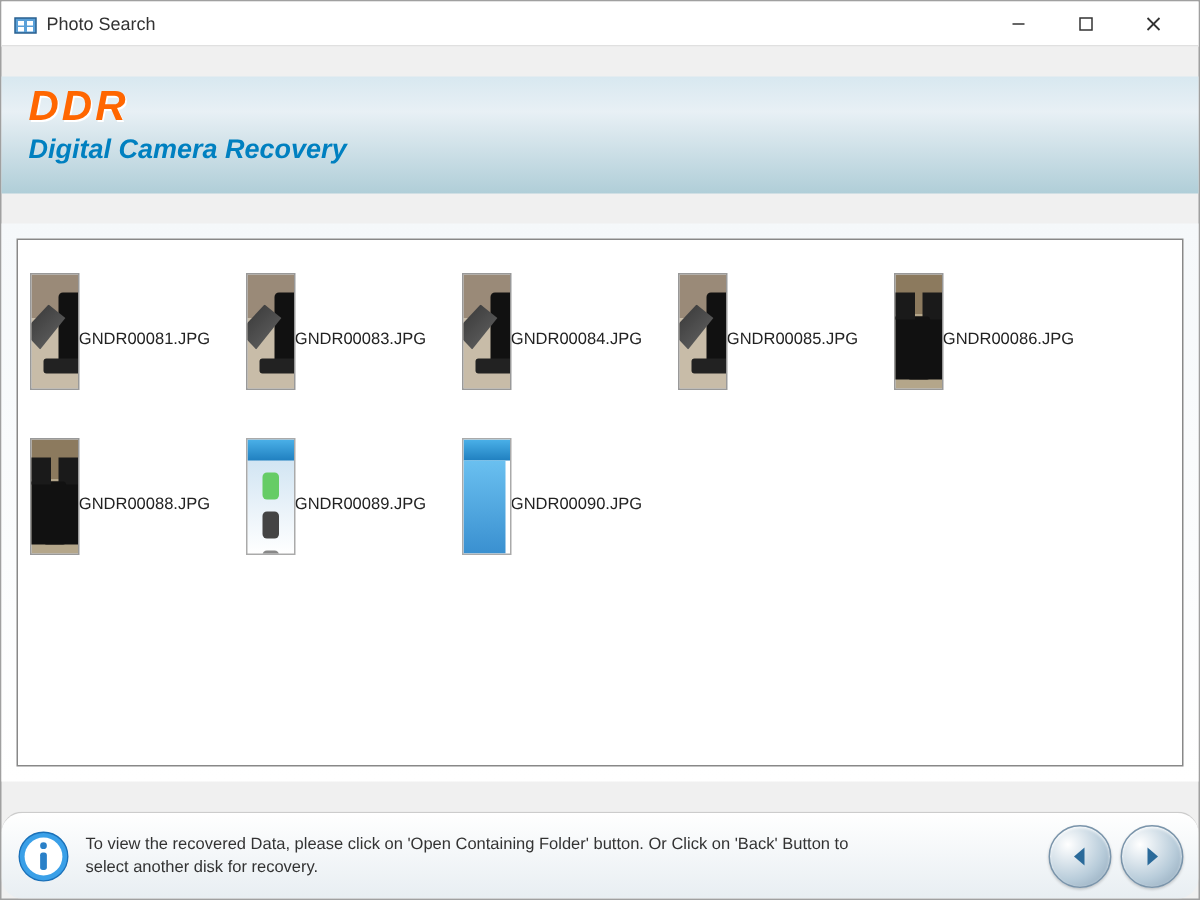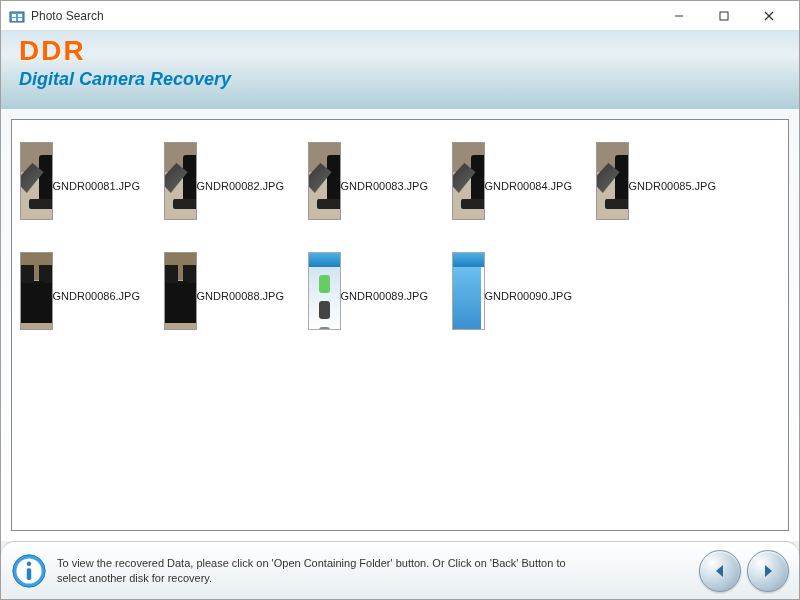--- a/index.html
+++ b/index.html
@@ -1,24 +1,24 @@
 <!DOCTYPE html>
 <html><head>
 <meta charset="utf-8">
 <style>
 * { box-sizing: border-box; margin: 0; padding: 0; }
 body { font-family: "Segoe UI", Tahoma, sans-serif; font-size: 12px; background: #fff; width: 800px; height: 600px; overflow: hidden; }
-.window { width: 800px; height: 600px; border: 1px solid #a0a0a0; display: flex; flex-direction: column; background: #f0f0f0; }
+.window { width: 800px; height: 600px; border: 1px solid #a0a0a0; display: flex; flex-direction: column; background: #f0f0f0; gap: 20px; }
 .titlebar { height: 30px; background: #fff; display: flex; align-items: center; padding: 0 8px; border-bottom: 1px solid #e0e0e0; }
 .titlebar-icon { width: 16px; height: 16px; margin-right: 6px; }
 .titlebar-title { flex: 1; color: #333; font-size: 12px; }
 .titlebar-controls { display: flex; }
 .titlebar-btn { width: 45px; height: 28px; display: flex; align-items: center; justify-content: center; color: #333; font-size: 13px; }
 .banner { height: 78px; background: linear-gradient(180deg, #d8e8f0 0%, #e8f0f5 30%, #b0ced8 100%); padding: 4px 18px; position: relative; }
-.banner-logo { font-family: Arial; font-weight: bold; font-size: 28px; color: #ff6600; letter-spacing: 2px; text-shadow: 1px 1px 0 #fff; }
+.banner-logo { font-family: Arial; font-weight: bold; font-size: 28px; color: #ff6600; letter-spacing: 2px; font-style: italic; text-shadow: 1px 1px 0 #fff; }
 .banner-sub { font-family: Arial; font-weight: bold; font-size: 18px; color: #0080c0; font-style: italic; margin-top: 2px; }
 .content-outer { flex: 1; padding: 10px; background: linear-gradient(180deg, #f5f8fa, #fff); display: flex; flex-direction: column; }
 .thumb-panel { flex: 1; border: 1px solid #888; background: #fff; padding: 8px; overflow-y: scroll; display: flex; flex-wrap: wrap; align-content: flex-start; gap: 18px 24px; }
 .thumb-item { width: 120px; display: flex; flex-direction: row; align-items: center; margin-top: 14px; }
 .thumb-img { width: 118px; height: 78px; border: 1px solid #999; background: #808080; position: relative; overflow: hidden; }
 .thumb-label { margin-top: 10px; font-size: 11px; color: #222; text-align: center; }
 .laptop-scene { background: linear-gradient(180deg,#9a8a78 0% 38%, #c8bca8 38% 100%); position: relative; }
 .laptop { position:absolute; left:18px; top:12px; width:68px; height:50px; background:#111; border-radius:3px; }
 .laptop::after { content:""; position:absolute; left:-10px; bottom:-4px; width:90px; height:10px; background:#222; border-radius:2px; }
 .scanner { position:absolute; right:8px; top:20px; width:28px; height:30px; background:linear-gradient(135deg,#333,#666); clip-path: polygon(0 60%,60% 0,100% 30%,40% 100%); }
@@ -89,27 +89,20 @@
   </div>
 
   <div class="content-outer">
     <div class="thumb-panel" id="thumb-panel">
         <div class="thumb-item">
           <div class="thumb-img laptop-scene">
             <div class="laptop"></div>
             <div class="scanner"></div>
           </div>
           <div class="thumb-label">GNDR00081.JPG</div>
-        </div>
-        <div class="thumb-item">
-          <div class="thumb-img laptop-scene">
-            <div class="laptop"></div>
-            <div class="scanner"></div>
-          </div>
-          <div class="thumb-label">GNDR00082.JPG</div>
         </div>
         <div class="thumb-item">
           <div class="thumb-img laptop-scene">
             <div class="laptop"></div>
             <div class="scanner"></div>
           </div>
           <div class="thumb-label">GNDR00083.JPG</div>
         </div>
         <div class="thumb-item">
           <div class="thumb-img laptop-scene">

